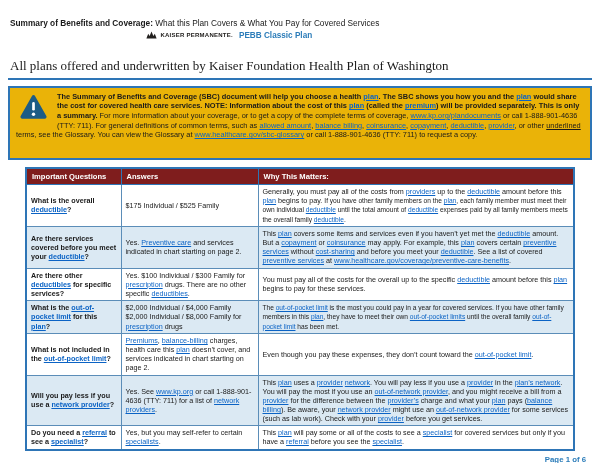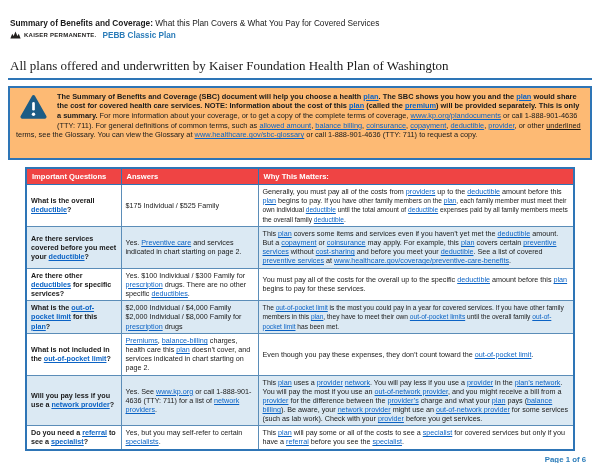--- a/index.html
+++ b/index.html
@@ -2,38 +2,38 @@
 <html><head>
 <meta charset="utf-8">
 <style>
   html,body{margin:0;padding:0;background:#ffffff;}
   body{width:600px;height:463px;font-family:"Liberation Sans",sans-serif;color:#1a1a1a;-webkit-font-smoothing:antialiased;}
   .page{position:relative;width:600px;height:463px;box-sizing:border-box;padding:18px 8px 0 8px;overflow:hidden;background:#fff;}
 
   
   .hdr{display:flex;justify-content:space-between;align-items:flex-start;padding:0 2px;}
   .doc-title{font-size:8.3px;line-height:1.3;}
-  .brand-line{margin-top:2px;display:flex;align-items:center;}
+  .brand-line{margin-top:2px;display:flex;align-items:center;justify-content:center;}
   .kp-logo{display:inline-flex;margin-right:3px;}
   .brand-name{font-size:6px;font-weight:bold;letter-spacing:.25px;color:#23211f;}
   .plan-name{color:#2b7cb9;font-weight:bold;font-size:8.2px;margin-left:6px;}
   .underwriter{font-size:13px;margin-top:18px;font-family:Liberation Serif, serif;}
   .hdr-right{text-align:right;font-weight:bold;font-size:7.8px;padding-top:2px;white-space:nowrap;}
   .coverage-period{color:#2b7cb9;margin-bottom:9px;}
   .coverage-for{color:#111;}
   .blue-rule{border-top:2px solid #2e75b6;margin-top:4px;}
 
   
-  .intro-box{margin-top:6px;border:2px solid #2e75b6;padding:4px 6px;background:#fdba74;min-height:62px;}
+  .intro-box{margin-top:6px;border:2px solid #2e75b6;padding:4px 6px;background:#eab308;min-height:62px;}
   .warn-icon{float:left;margin:2px 9px 2px 3px;}
   .intro-text{margin:0;font-size:7.4px;line-height:1.3;}
 
   
   .benefits-table{margin:7px 0 0 17px;width:548px;border-collapse:collapse;border:2px solid #2e75b6;table-layout:fixed;}
-  .benefits-table th{background:#ef4444;color:#fff;text-align:left;font-size:7.6px;padding:3px 5px;border:1px solid #2e75b6;}
+  .benefits-table th{background:#7f1d1d;color:#fff;text-align:left;font-size:7.6px;padding:3px 5px;border:1px solid #2e75b6;}
   .benefits-table td{border:1px solid #5b8db8;font-size:7.2px;line-height:1.27;padding:2px 4px;vertical-align:middle;background:#fff;}
   .benefits-table tr.shaded td{background:#dbe9f3;}
   .q-cell{font-weight:bold;margin-top:16px;}
 
   
   .seg-r{}
   .seg-b{font-weight:bold;}
   .seg-l{color:#0b63c5;text-decoration:underline;}
   .seg-bl{color:#0b63c5;text-decoration:underline;font-weight:bold;}
   .seg-s{font-size:6.6px;}

